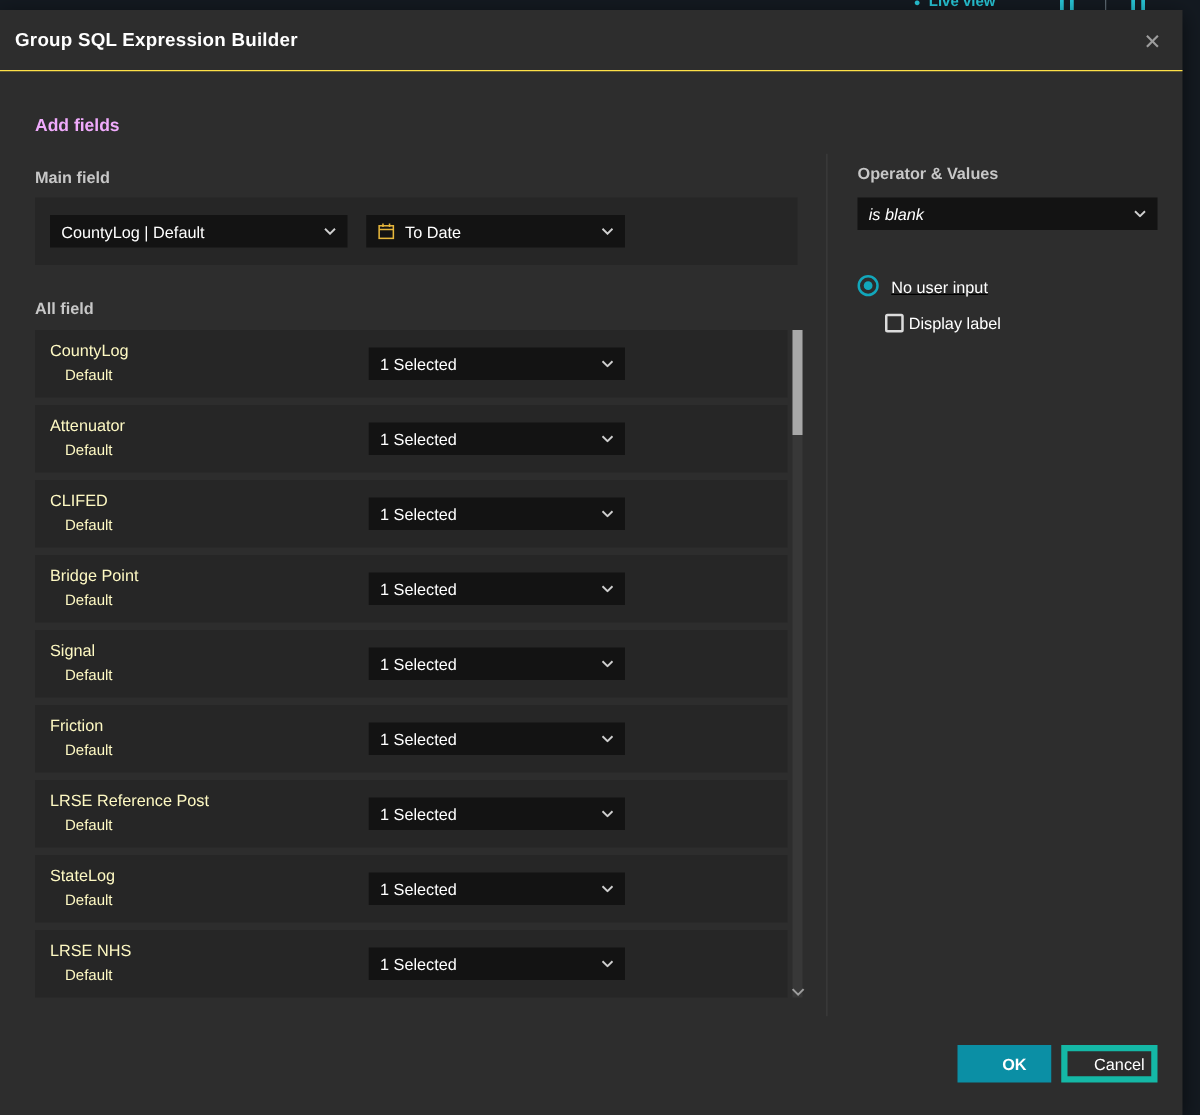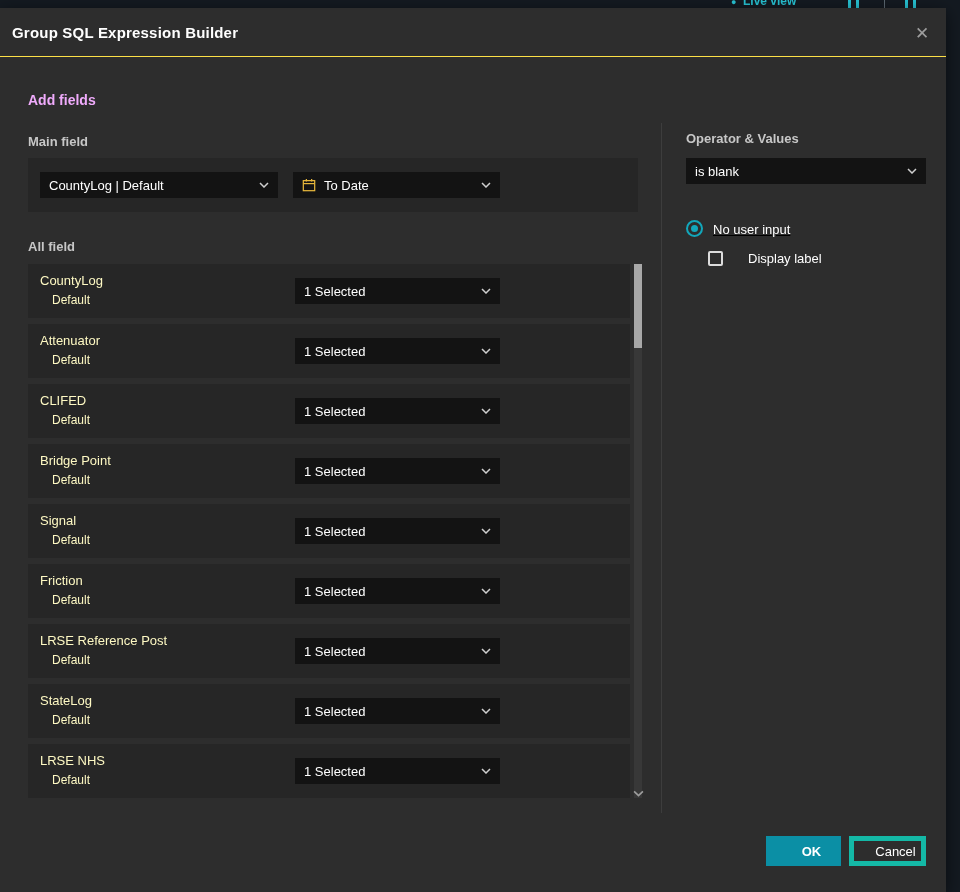--- a/index.html
+++ b/index.html
@@ -43,29 +43,29 @@
   .row-sub  { position:absolute; left:24px; top:29px; font-size:12px; color:#fef9c3; }
   .row-dd   { left:267px; top:14px; width:205px; }
 
   .sbar   { position:absolute; left:634px; top:256px; width:8px; height:534px; background:#383838; }
   .sthumb { position:absolute; left:0; top:0; width:8px; height:84px; background:#a8a8a8; cursor:pointer; }
   .sdown  { position:absolute; left:630px; top:778px; width:16px; height:14px;
             display:flex; align-items:center; justify-content:center; cursor:pointer; }
 
   .vdivider { position:absolute; left:661px; top:115px; width:1px; height:690px; background:#3d3d3d; }
 
-  .dd-operator { left:686px; top:150px; width:240px; }
+  .dd-operator { left:686px; top:150px; width:240px;font-style:italic; }
 
   .radio-row { position:absolute; left:686px; top:212px; display:flex; align-items:flex-end; gap:10px;text-decoration:underline; }
   .radio { width:17px; height:17px; border-radius:50%; border:2px solid #12a7bb;
            position:relative; cursor:pointer; flex:0 0 auto; }
   .radio::after { content:""; position:absolute; inset:3px; border-radius:50%; background:#12a7bb; }
   .radio-label { color:#fff; font-size:13px; }
 
-  .check-row { position:absolute; left:708px; top:243px; display:flex; align-items:center; gap:25px; }
+  .check-row { position:absolute; left:708px; top:243px; display:flex; align-items:center; gap:4px; }
   .checkbox { width:15px; height:15px; border:2px solid #dcdcdc; border-radius:2px;
               background:transparent; cursor:pointer; flex:0 0 auto; }
   .check-label { color:#fff; font-size:13px; }
 
   .btn { position:absolute; top:828px; height:30px; font-size:13px;
          font-family:inherit; cursor:pointer;padding-left:16px; }
   .btn-ok { left:766px; width:75px; background:#0b8fa5; color:#fff; border:none; font-weight:600; }
   .btn-cancel { left:849px; width:77px; background:transparent; color:#fff; border:5px solid #14b8a6; }
 </style>
 </head>

